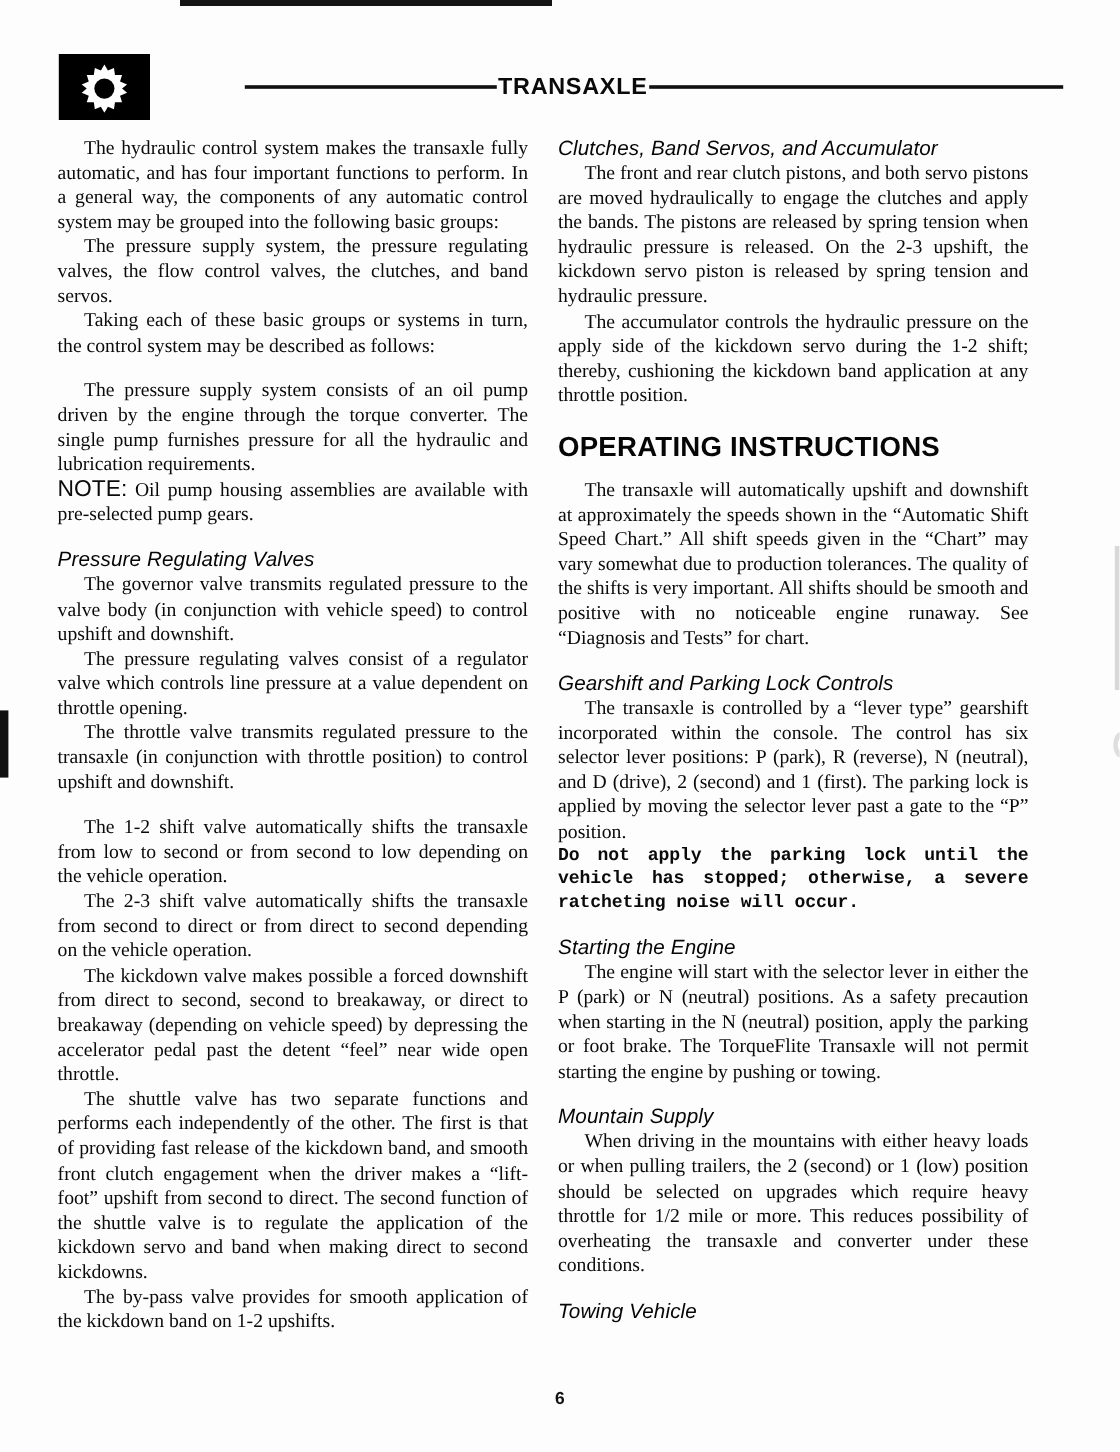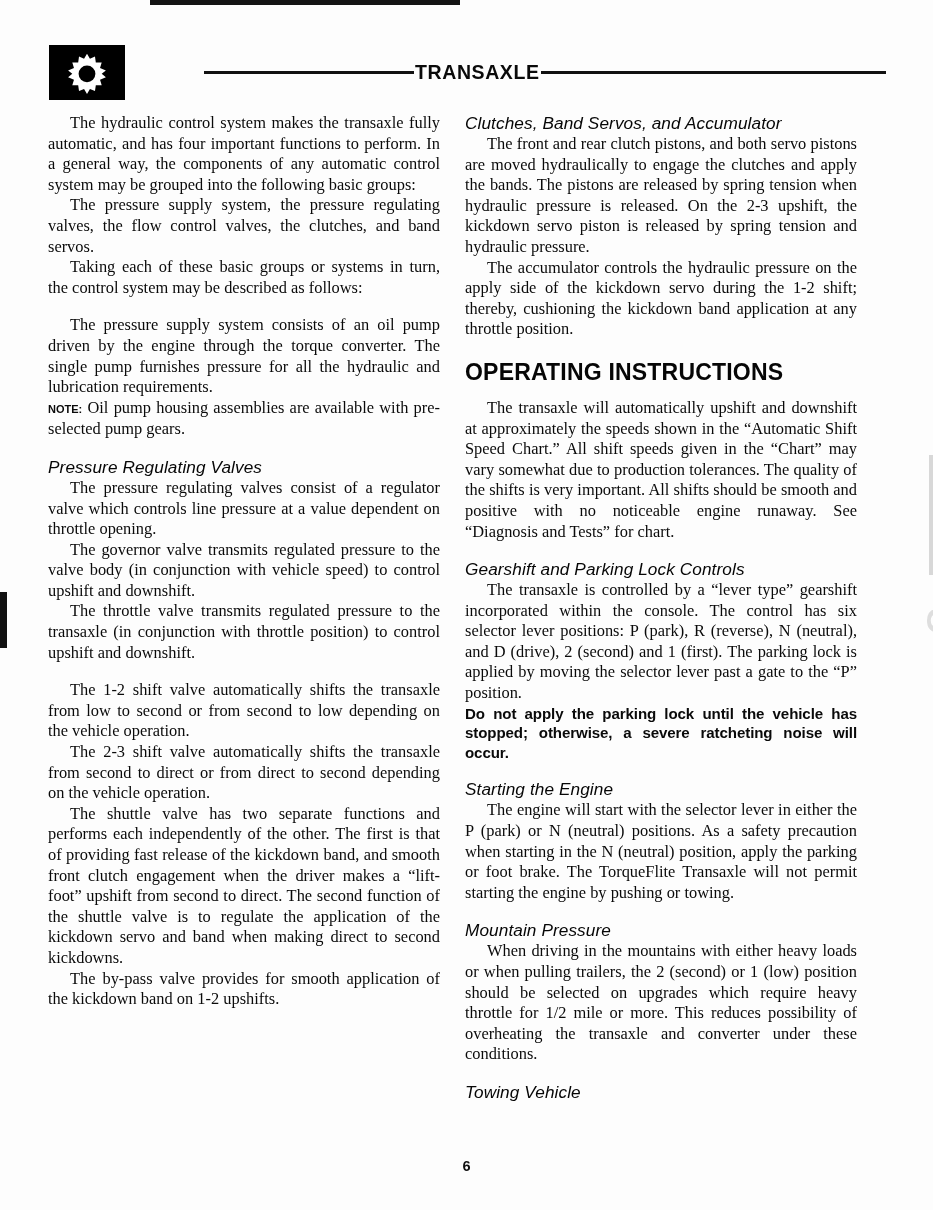--- a/index.html
+++ b/index.html
@@ -107,32 +107,32 @@
     text-justify: inter-word;
     font-size: 16.4px;
     line-height: 20.6px;
     text-indent: 22px;
     hyphens: none;
   }
   p.body { font-family: "Liberation Serif", "DejaVu Serif", serif; }
   p.body.noindent { text-indent: 0; }
 
   p.caution {
-    font-family: Liberation Sans, sans-serif;
+    font-family: Liberation Mono, monospace;
     font-weight: 700;
     font-size: 15.1px;
     line-height: 19.6px;
     text-indent: 0;
     letter-spacing: -0.1px;
   }
 
   .note-label {
     font-family: "Liberation Sans", "DejaVu Sans", sans-serif;
-    font-weight: 700;
-    font-size: 11px;
+    font-weight: 400;
+    font-size: 19px;
   }
 
   h3.sub {
     margin: 0;
     font-family: "Liberation Sans", "DejaVu Sans", sans-serif;
     font-weight: 400;
     font-style: italic;
     font-size: 17.2px;
     line-height: 21px;
     letter-spacing: 0.1px;
@@ -210,46 +210,47 @@
   <div class="columns">
     <div class="col col-left">
         <p class="body">The hydraulic control system makes the transaxle fully automatic, and has four important functions to perform. In a general way, the components of any automatic control system may be grouped into the following basic groups:</p>
         <p class="body">The pressure supply system, the pressure regulating valves, the flow control valves, the clutches, and band servos.</p>
         <p class="body">Taking each of these basic groups or systems in turn, the control system may be described as follows:</p>
         <div class="sp-sub"></div>
         <p class="body">The pressure supply system consists of an oil pump driven by the engine through the torque converter. The single pump furnishes pressure for all the hydraulic and lubrication requirements.</p>
         <p class="body noindent"><span class="note-label">NOTE:</span> Oil pump housing assemblies are available with pre-selected pump gears.</p>
         <div class="sp-sub"></div>
         <h3 class="sub">Pressure Regulating Valves</h3>
+        <p class="body">The governor valve transmits regulated pressure to the valve body (in conjunction with vehicle speed) to control upshift and downshift.</p>
         <p class="body">The pressure regulating valves consist of a regulator valve which controls line pressure at a value dependent on throttle opening.</p>
-        <p class="body">The governor valve transmits regulated pressure to the valve body (in conjunction with vehicle speed) to control upshift and downshift.</p>
         <p class="body">The throttle valve transmits regulated pressure to the transaxle (in conjunction with throttle position) to control upshift and downshift.</p>
         <div class="sp-sub"></div>
         <p class="body">The 1-2 shift valve automatically shifts the transaxle from low to second or from second to low depending on the vehicle operation.</p>
         <p class="body">The 2-3 shift valve automatically shifts the transaxle from second to direct or from direct to second depending on the vehicle operation.</p>
+        <p class="body">The kickdown valve makes possible a forced downshift from direct to second, second to breakaway, or direct to breakaway (depending on vehicle speed) by depressing the accelerator pedal past the detent “feel” near wide open throttle.</p>
         <p class="body">The shuttle valve has two separate functions and performs each independently of the other. The first is that of providing fast release of the kickdown band, and smooth front clutch engagement when the driver makes a “lift-foot” upshift from second to direct. The second function of the shuttle valve is to regulate the application of the kickdown servo and band when making direct to second kickdowns.</p>
         <p class="body">The by-pass valve provides for smooth application of the kickdown band on 1-2 upshifts.</p>
       </div>
     <div class="col col-right">
         <h3 class="sub">Clutches, Band Servos, and Accumulator</h3>
         <p class="body">The front and rear clutch pistons, and both servo pistons are moved hydraulically to engage the clutches and apply the bands. The pistons are released by spring tension when hydraulic pressure is released. On the 2-3 upshift, the kickdown servo piston is released by spring tension and hydraulic pressure.</p>
         <p class="body">The accumulator controls the hydraulic pressure on the apply side of the kickdown servo during the 1-2 shift; thereby, cushioning the kickdown band application at any throttle position.</p>
         <div class="sp-section"></div>
         <h2 class="section">OPERATING INSTRUCTIONS</h2>
         <div class="sp-after-section"></div>
         <p class="body">The transaxle will automatically upshift and downshift at approximately the speeds shown in the “Automatic Shift Speed Chart.” All shift speeds given in the “Chart” may vary somewhat due to production tolerances. The quality of the shifts is very important. All shifts should be smooth and positive with no noticeable engine runaway. See “Diagnosis and Tests” for chart.</p>
         <div class="sp-sub"></div>
         <h3 class="sub">Gearshift and Parking Lock Controls</h3>
         <p class="body">The transaxle is controlled by a “lever type” gearshift incorporated within the console. The control has six selector lever positions: P (park), R (reverse), N (neutral), and D (drive), 2 (second) and 1 (first). The parking lock is applied by moving the selector lever past a gate to the “P” position.</p>
         <p class="caution">Do not apply the parking lock until the vehicle has stopped; otherwise, a severe ratcheting noise will occur.</p>
         <div class="sp-sub"></div>
         <h3 class="sub">Starting the Engine</h3>
         <p class="body">The engine will start with the selector lever in either the P (park) or N (neutral) positions. As a safety precaution when starting in the N (neutral) position, apply the parking or foot brake. The TorqueFlite Transaxle will not permit starting the engine by pushing or towing.</p>
         <div class="sp-sub"></div>
-        <h3 class="sub">Mountain Pressure</h3>
+        <h3 class="sub">Mountain Supply</h3>
         <p class="body">When driving in the mountains with either heavy loads or when pulling trailers, the 2 (second) or 1 (low) position should be selected on upgrades which require heavy throttle for 1/2 mile or more. This reduces possibility of overheating the transaxle and converter under these conditions.</p>
         <div class="sp-sub"></div>
         <h3 class="sub">Towing Vehicle</h3>
       </div>
   </div>
 
   <div class="watermark">cardiagn.com</div>
 
   <div class="page-number">6</div>
 

